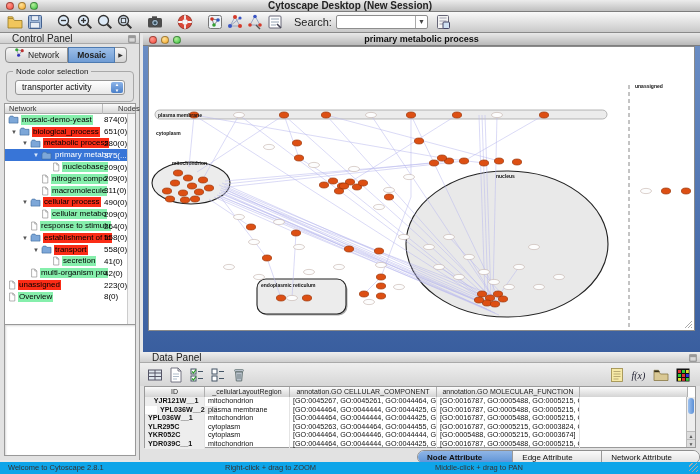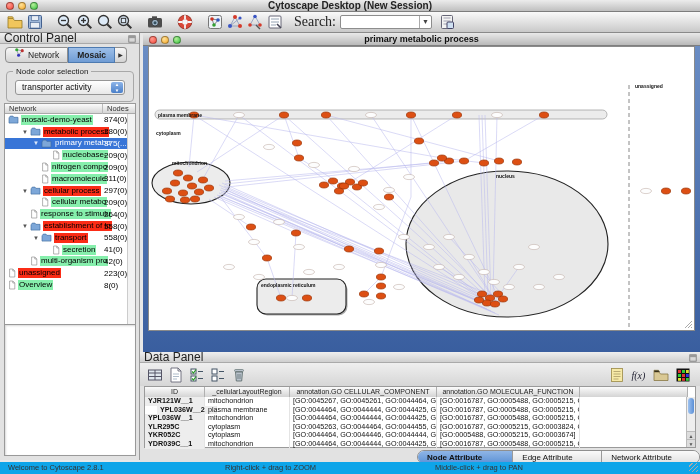--- a/index.html
+++ b/index.html
@@ -18,28 +18,28 @@
   .light.yellow { background:radial-gradient(circle at 35% 30%, #ffe29a, #f6a928); }
   .light.green { background:radial-gradient(circle at 35% 30%, #b6f09a, #35c13f); }
 
   
   #toolbar { left:0; top:12px; width:700px; height:21px;
     background:linear-gradient(#fafafa,#c9c9c9); border-bottom:1px solid #8a8a8a;
     display:flex; align-items:center; padding-left:6px; }
   #toolbar .tbicon { width:18px; height:18px; margin-right:2px; cursor:default; }
   #toolbar .tbicon svg { width:18px; height:18px; display:block; }
   #toolbar .gap { margin-right:12px !important; }
-  #search-label { font-size:14px; color:#222; margin:0 4px 0 8px;font-family:Liberation Serif, serif; }
+  #search-label { font-size:11px; color:#222; margin:0 4px 0 8px; }
   #search-combo { width:92px; height:14px; background:#fff; border:1px solid #8d8d8d; border-radius:2px; position:relative; }
   #search-combo .arr { position:absolute; right:0; top:0; width:12px; height:12px; border-left:1px solid #aaa; font-size:7px; color:#444; text-align:center; line-height:12px; }
 
   
   #control-panel { left:0; top:33px; width:140px; height:427px; background:#e2e2e2; border-right:1px solid #9a9a9a; }
   .panel-head { height:11px; background:linear-gradient(#efefef,#cfcfcf); border-bottom:1px solid #aaa;
-    font-size:12px; color:#222; line-height:11px; padding-left:4px; position:relative; }
+    font-size:10px; color:#222; line-height:11px; padding-left:12px; position:relative; }
   .panel-head .float-ic { position:absolute; right:3px; top:1.5px; width:8px; height:8px; }
   .cp-tabs { position:absolute; left:5px; top:14px; height:16px; display:flex; }
   .cp-tab { height:16px; font-size:8.5px; line-height:15px; padding:0 8px; border:1px solid #8e8e8e;
     background:linear-gradient(#f7f7f7,#d4d4d4); display:flex; align-items:center; gap:3px; color:#222; }
   .cp-tab.first { border-radius:4px 0 0 4px; }
   .cp-tab.active { background:linear-gradient(#9dbfe8,#6f9cd4); border-color:#4d7ab0; font-weight:bold; }
   .cp-tab-arrow { width:12px; height:16px; border:1px solid #8e8e8e; border-left:none; border-radius:0 4px 4px 0;
     background:linear-gradient(#f7f7f7,#d4d4d4); font-size:6px; line-height:15px; text-align:center; color:#333; }
   .groupbox { position:absolute; left:6px; top:38px; width:128px; height:31px; border:1px solid #a8a8a8; border-radius:4px; }
   .groupbox .legend { position:absolute; left:6px; top:-5px; background:#e2e2e2; padding:0 3px; font-size:8px; color:#222; }
@@ -49,21 +49,21 @@
     background:linear-gradient(#8db4e8,#4a7fc9); color:#fff; font-size:4.5px; line-height:5.5px; text-align:center; }
   .checkrow { position:absolute; left:16px; top:77px; display:flex; align-items:center; gap:5px; }
   .checkbox { width:10px; height:10px; border-radius:2px; border:1px solid #3a6bb0;
     background:linear-gradient(#7fb0ec,#3d78cc); color:#fff; font-size:8px; line-height:9px; text-align:center; font-weight:bold; }
   .checklabel { font-size:8.5px; color:#111; }
 
   
   #tree-wrap { position:absolute; left:4px; top:70px; width:132px; height:250px; background:#fff; border:1px solid #9a9a9a; }
   #tree-head { height:10px; background:linear-gradient(#fbfbfb,#d6d6d6); border-bottom:1px solid #aaa; font-size:7.5px; color:#333; position:relative; }
   #tree-head .c1 { position:absolute; left:4px; top:0; line-height:10px; }
-  #tree-head .c2 { position:absolute; left:97px; top:0; line-height:10px; border-left:1px solid #bbb; padding-left:4px; }
+  #tree-head .c2 { position:absolute; left:97px; top:0; line-height:10px; border-left:1px solid #bbb; padding-left:15px; }
   #tree-rows { position:absolute; top:10px; left:0; right:0; bottom:0; overflow:hidden; }
   .trow { height:11.8px; position:relative; display:flex; align-items:center; font-size:8px; white-space:nowrap; }
   .trow.sel { background:#3875d7; }
   .tarrow { width:10px; font-size:6px; color:#555; text-align:center; flex:0 0 auto; }
   .trow.sel .tarrow { color:#dce8fa; }
   .ticon { flex:0 0 auto; margin-right:2px; display:flex; }
   .tlabel { padding:0 1px; line-height:10px; color:#000; }
   .tlabel.green { background:#86efac; }
   .tlabel.red { background:#fb2c16; }
   .trow.sel .tlabel { color:#fff; background:transparent; }
@@ -284,20 +284,31 @@
           <span style="width:3px;flex:0 0 auto;"></span>
           <span class="ticon">
             <svg viewBox="0 0 12 10" width="11" height="9">
               <path d="M1 3.2l1.4-2h3l1 1.4H11v6.4H1z" fill="#7da7d8" stroke="#3d6a9e" stroke-width="0.7"></path>
             </svg>
           </span>
           <span class="tlabel nowrap green">mosaic-demo-yeast</span>
           <span class="tval">874(0)</span>
         </div>
         <div class="trow ">
+          <span style="width:4px;flex:0 0 auto;"></span>
+          <span class="tarrow">▼</span>
+          <span class="ticon">
+            <svg viewBox="0 0 12 10" width="11" height="9">
+              <path d="M1 3.2l1.4-2h3l1 1.4H11v6.4H1z" fill="#7da7d8" stroke="#3d6a9e" stroke-width="0.7"></path>
+            </svg>
+          </span>
+          <span class="tlabel nowrap red">biological_process</span>
+          <span class="tval">651(0)</span>
+        </div>
+        <div class="trow ">
           <span style="width:15px;flex:0 0 auto;"></span>
           <span class="tarrow">▼</span>
           <span class="ticon">
             <svg viewBox="0 0 12 10" width="11" height="9">
               <path d="M1 3.2l1.4-2h3l1 1.4H11v6.4H1z" fill="#7da7d8" stroke="#3d6a9e" stroke-width="0.7"></path>
             </svg>
           </span>
           <span class="tlabel nowrap red">metabolic process</span>
           <span class="tval">280(0)</span>
         </div>
@@ -347,21 +358,21 @@
         </div>
         <div class="trow ">
           <span style="width:15px;flex:0 0 auto;"></span>
           <span class="tarrow">▼</span>
           <span class="ticon">
             <svg viewBox="0 0 12 10" width="11" height="9">
               <path d="M1 3.2l1.4-2h3l1 1.4H11v6.4H1z" fill="#7da7d8" stroke="#3d6a9e" stroke-width="0.7"></path>
             </svg>
           </span>
           <span class="tlabel nowrap red">cellular process</span>
-          <span class="tval">297(0)</span>
+          <span class="tval">490(0)</span>
         </div>
         <div class="trow ">
           <span style="width:36px;flex:0 0 auto;"></span>
           <span class="ticon">
             <svg viewBox="0 0 10 12" width="8" height="10">
               <path d="M2 1h4l2.5 2.5V11H2z" fill="#fff" stroke="#888" stroke-width="0.8"></path>
               <path d="M6 1v2.5h2.5" fill="none" stroke="#888" stroke-width="0.8"></path>
             </svg>
           </span>
           <span class="tlabel nowrap green">cellular metabo</span>
@@ -734,21 +745,21 @@
   <div id="dp-table">
     <div id="dp-head">
         <div class="dth" style="left:0px;width:60px;">ID</div>
         <div class="dth" style="left:60px;width:85px;">_cellularLayoutRegion</div>
         <div class="dth" style="left:145px;width:147px;">annotation.GO CELLULAR_COMPONENT</div>
         <div class="dth" style="left:292px;width:143px;">annotation.GO MOLECULAR_FUNCTION</div>
         <div class="dth" style="left:435px;width:108px;"></div>
       </div>
     <div id="dp-rows">
         <div class="dtr" style="top:10px;left:0;width:543px;">
-          <div class="dtc idc" style="left:0px;width:60px;">YJR121W__1</div>
+          <div class="dtc idc" style="left:0px;width:60px;text-align:center;">YJR121W__1</div>
           <div class="dtc " style="left:60px;width:85px;">mitochondrion</div>
           <div class="dtc " style="left:145px;width:147px;">[GO:0045267, GO:0045261, GO:0044464, G...</div>
           <div class="dtc " style="left:292px;width:143px;">[GO:0016787, GO:0005488, GO:0005215, G...</div>
         </div>
         <div class="dtr" style="top:18.6px;left:0;width:543px;">
           <div class="dtc idc" style="left:12px;width:60px;">YPL036W__2</div>
           <div class="dtc " style="left:60px;width:85px;">plasma membrane</div>
           <div class="dtc " style="left:145px;width:147px;">[GO:0044464, GO:0044444, GO:0044425, G...</div>
           <div class="dtc " style="left:292px;width:143px;">[GO:0016787, GO:0005488, GO:0005215, G...</div>
         </div>

